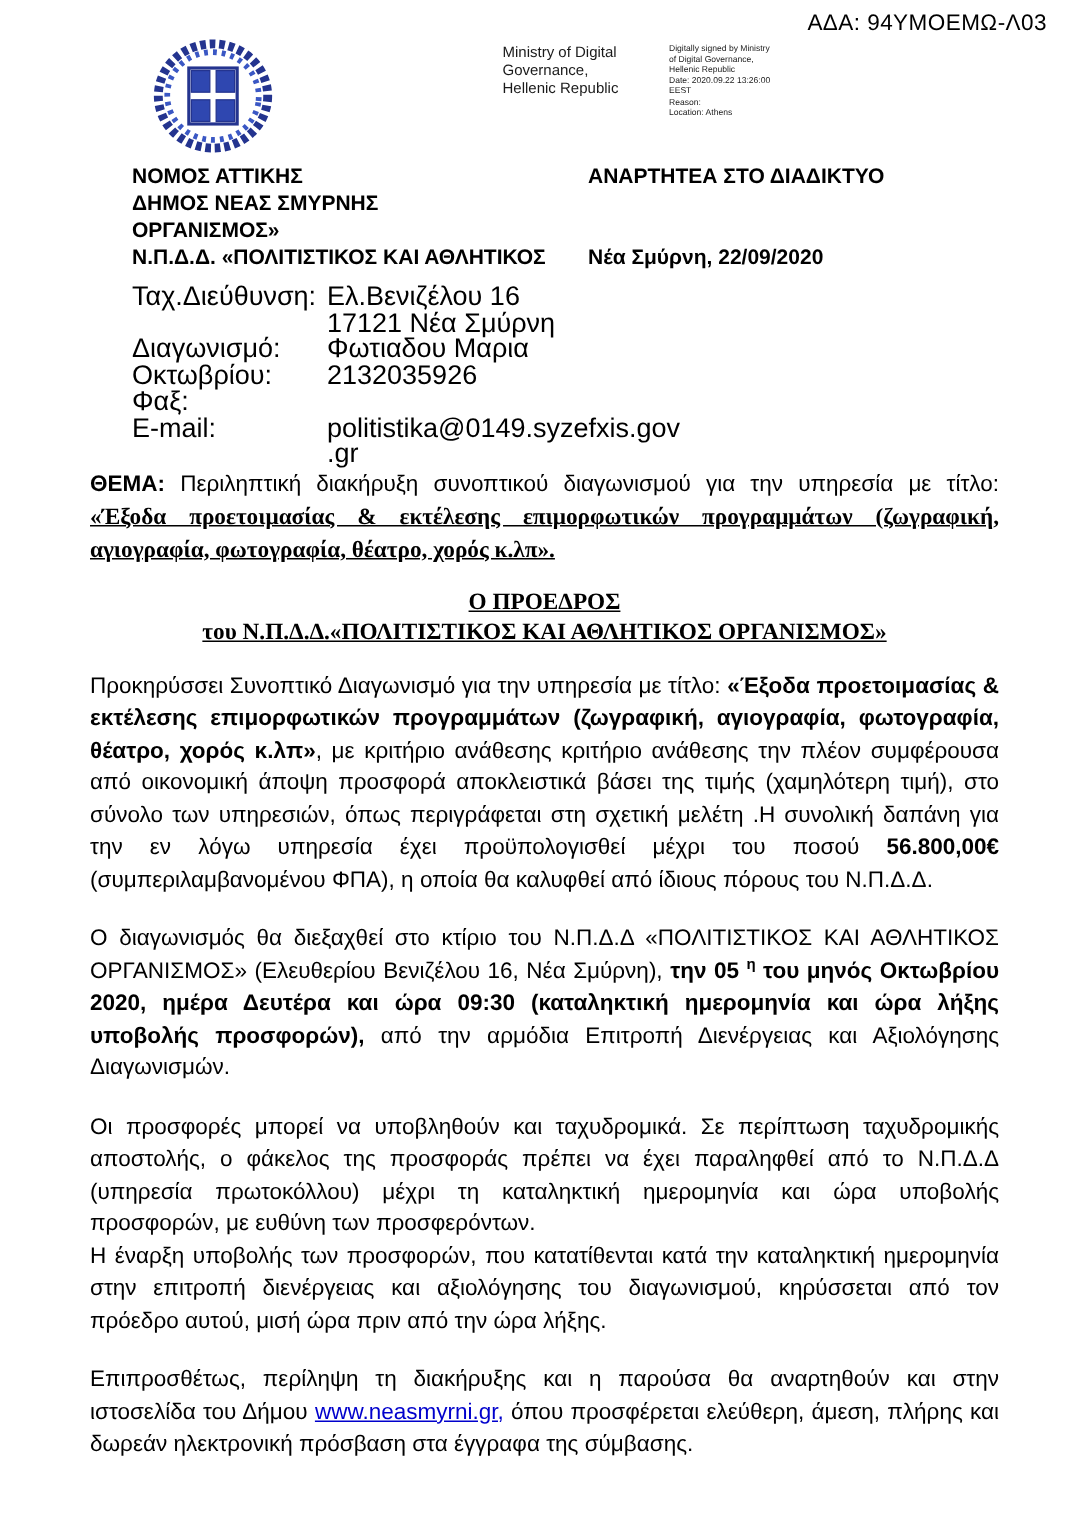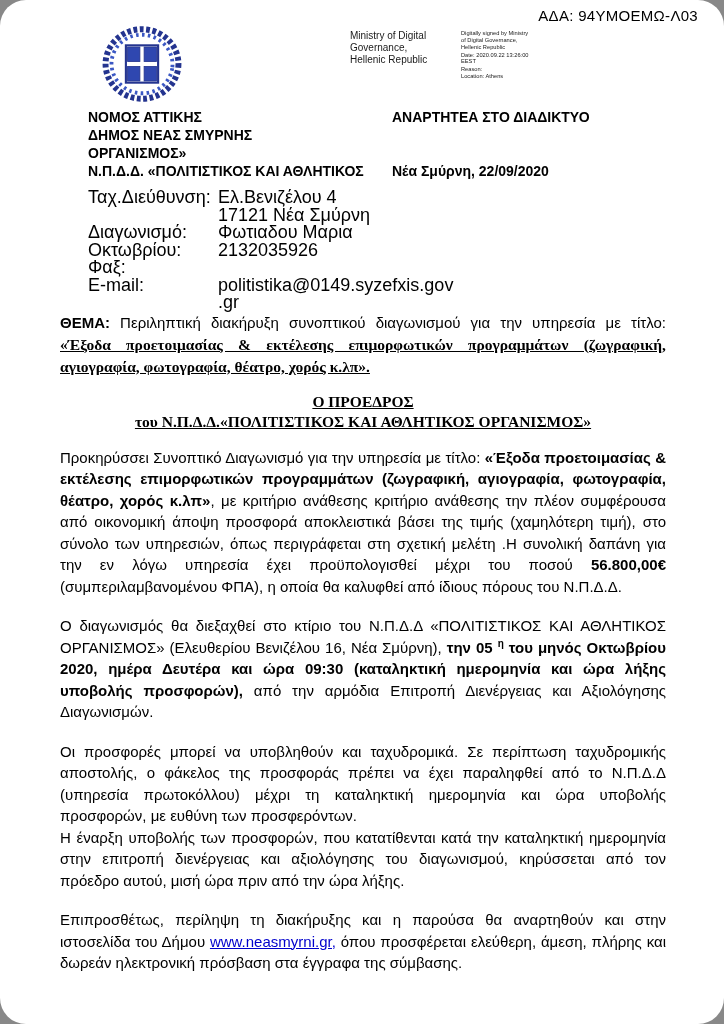--- a/index.html
+++ b/index.html
@@ -6,38 +6,37 @@
   html, body { background: #888; }
   .page {
     position: relative;
     width: 724px;
     height: 1024px;
     margin: 0 auto;
     background: #ffffff;
     font-family: "Liberation Sans", sans-serif;
     color: #000;
     overflow: hidden;
-    border-radius: 26px;
   }
   
   .ada {
     position: absolute;
     top: 7px;
     right: 26px;
     font-size: 15px;
     letter-spacing: 0.3px;
   }
   .logo {
     position: absolute;
     left: 99px;
     top: 25px;
   }
   .sig-block {
     position: absolute;
-    left: 350px;
+    left: 335px;
     top: 30px;
     display: flex;
     gap: 15px;
     align-items: flex-start;
   }
   .sig-ministry {
     width: 96px;
     font-size: 10px;
     line-height: 1.18;
     font-weight: 500;
@@ -154,21 +153,21 @@
         <div>ΑΝΑΡΤΗΤΕΑ ΣΤΟ ΔΙΑΔΙΚΤΥΟ</div>
         <div class="spacer">&nbsp;</div>
         <div class="spacer">&nbsp;</div>
         <div>Νέα Σμύρνη, 22/09/2020</div>
       </div>
     </div>
 
     <div class="contact">
       <div class="contact-row">
         <div class="contact-label">Ταχ.Διεύθυνση:</div>
-        <div class="contact-value">Ελ.Βενιζέλου 4</div>
+        <div class="contact-value">Ελ.Βενιζέλου 16</div>
       </div>
       <div class="contact-row">
         <div class="contact-label"></div>
         <div class="contact-value">17121 Νέα Σμύρνη</div>
       </div>
       <div class="contact-row">
         <div class="contact-label">Διαγωνισμό:</div>
         <div class="contact-value">Φωτιαδου Μαρια</div>
       </div>
       <div class="contact-row">

